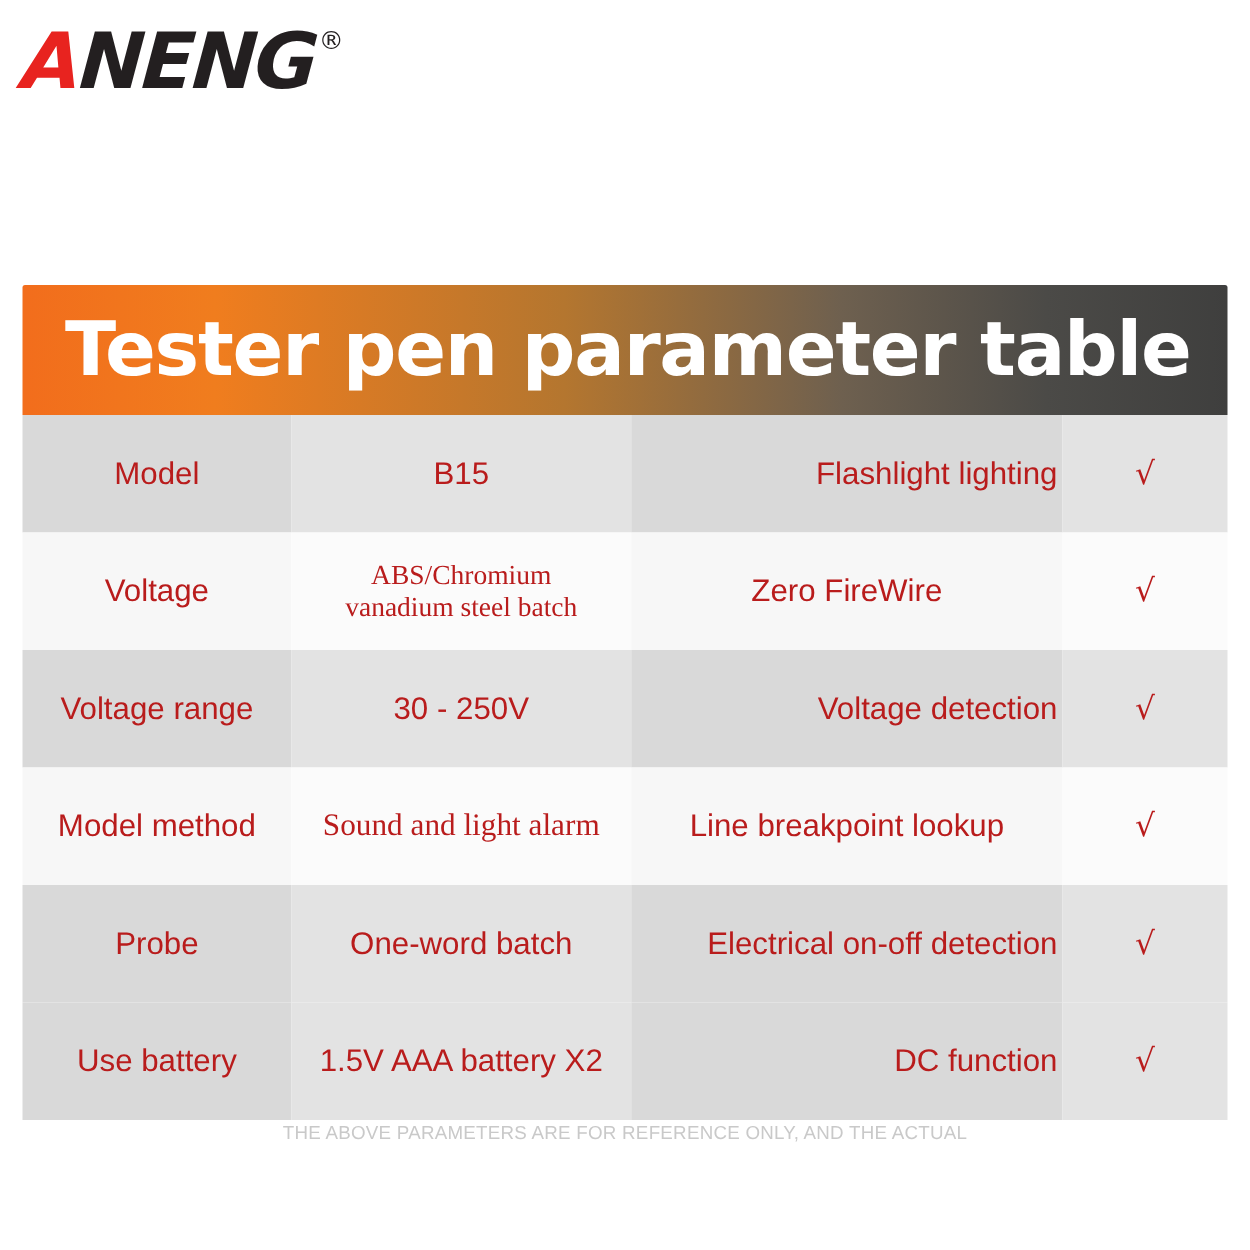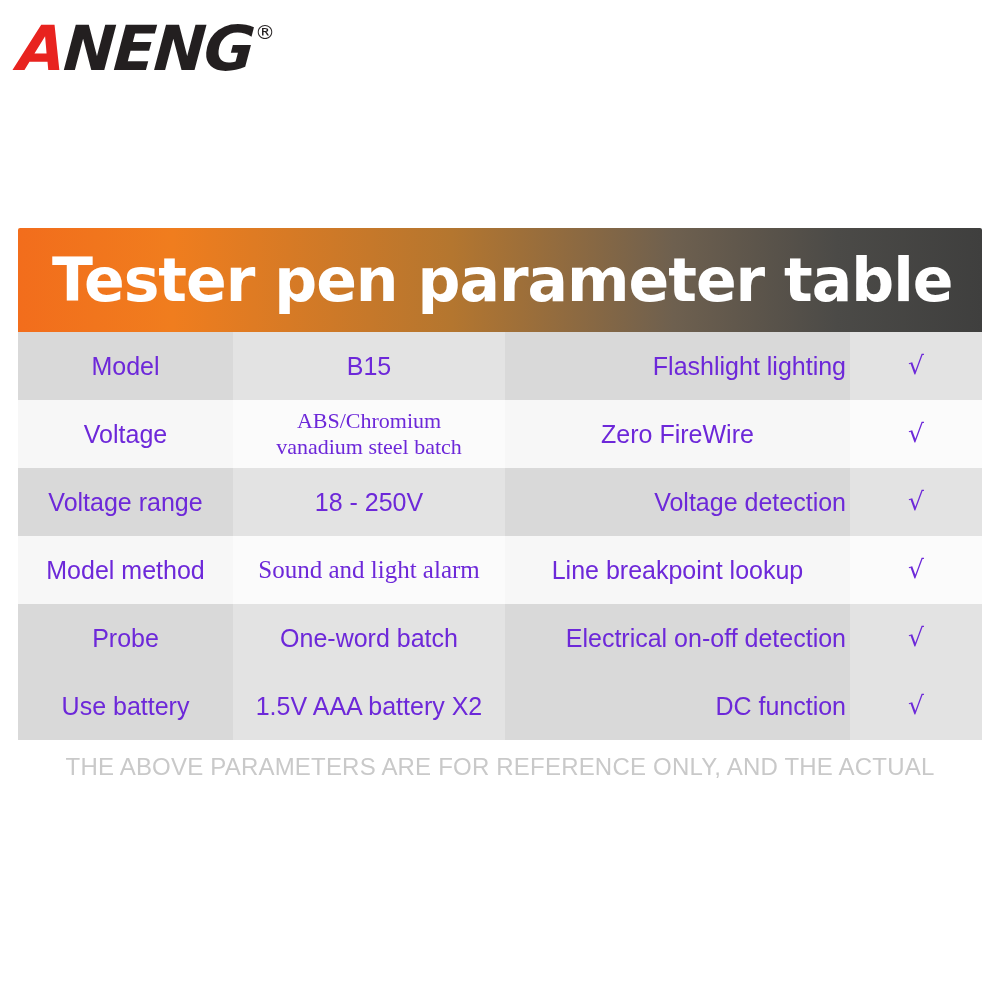--- a/index.html
+++ b/index.html
@@ -71,22 +71,22 @@
   table.param {
     width: 100%;
     border-collapse: collapse;
     table-layout: fixed;
   }
   table.param td {
     height: 68px;
     vertical-align: middle;
     text-align: center;
     font-size: 25px;
-    color: #6d28d9;
-    padding: 0 4px;
+    color: #b91c1c;
+    padding: 13px 4px;
     line-height: 1.12;
   }
   .c1 { width: 215px; }
   .c2 { width: 272px; }
   .c3 { width: 345px; }
   .c4 { width: 132px; }
 
   tr.odd td.shade-a { background: #d9d9d9; }
   tr.odd td.shade-b { background: #e3e3e3; }
   tr.odd td.shade-c { background: #d9d9d9; text-align: right; }
@@ -103,24 +103,23 @@
     color: #2b2b2b;
     font-family: "DejaVu Sans", sans-serif;
   }
   .cell-two-line {
     display: block;
     font-size: 22px;
     line-height: 1.18;
   }
 
   .footnote {
-    margin-top: 10px;
     text-align: center;
     color: #c9c9c9;
-    font-size: 24px;
+    font-size: 15px;
     line-height: 1.45;
     letter-spacing: 0.2px;
     font-family: "Liberation Sans", sans-serif;
   }
   .footnote span { display: block; }
 </style>
 </head>
 <body>
 
 <div class="logo-wrap">
@@ -154,21 +153,21 @@
         <td class="shade-b">
           <span class="cell-two-line">ABS/Chromium</span>
           <span class="cell-two-line">vanadium steel batch</span>
         </td>
         <td class="shade-c">Zero FireWire</td>
         <td class="shade-d check">√</td>
       </tr>
 
       <tr class="odd">
         <td class="shade-a">Voltage range</td>
-        <td class="shade-b">18 - 250V</td>
+        <td class="shade-b">30 - 250V</td>
         <td class="shade-c">Voltage detection</td>
         <td class="shade-d check">√</td>
       </tr>
 
       <tr class="even">
         <td class="shade-a">Model method</td>
         <td class="shade-b small">Sound and light alarm</td>
         <td class="shade-c">Line breakpoint lookup</td>
         <td class="shade-d check">√</td>
       </tr>

